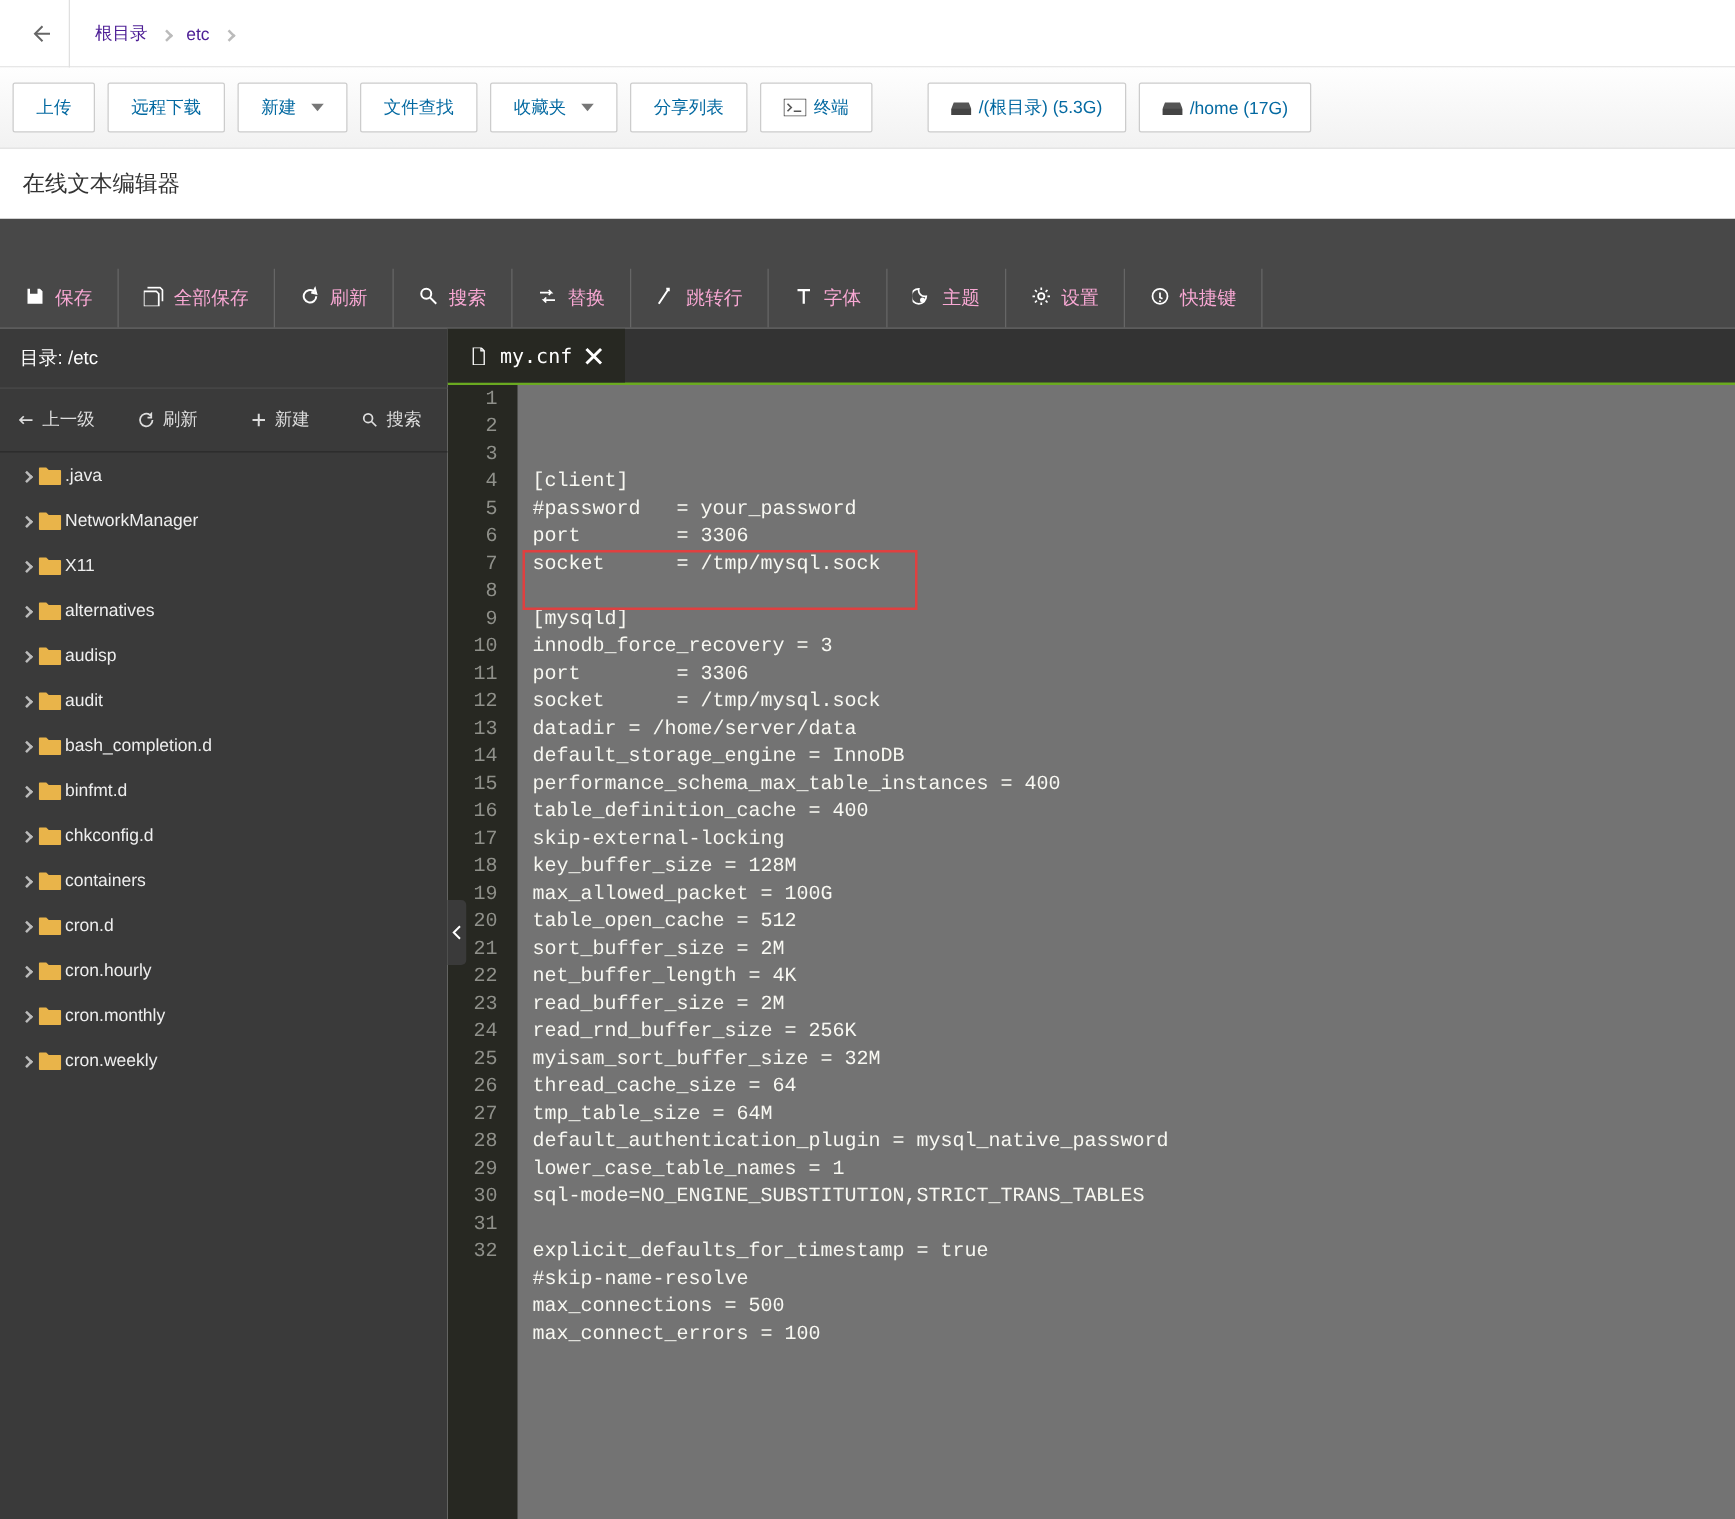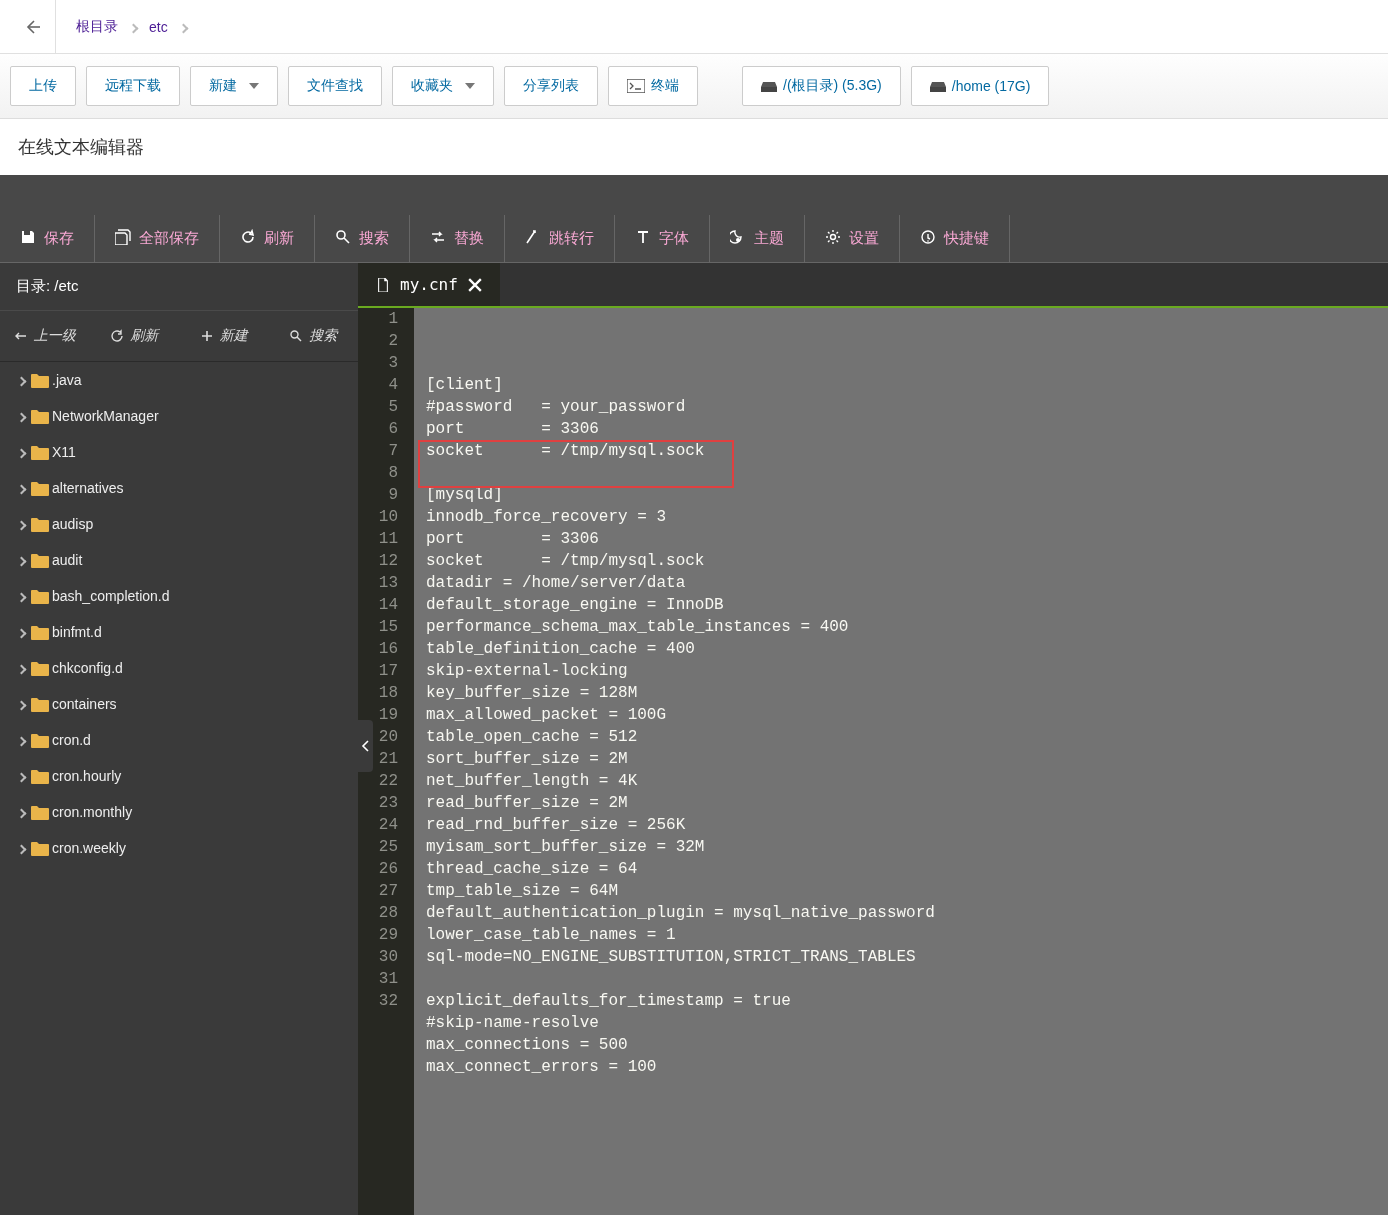--- a/index.html
+++ b/index.html
@@ -28,21 +28,21 @@
     
     
     .main { display: flex; height: calc(100vh - 250px); min-height: 700px; }
     
     
     .sidebar { width: 358px; background: #3a3a3a; color: #fff; display: flex; flex-direction: column; position: relative; }
     .sb-path { padding: 14px 16px; font-size: 15px; border-bottom: 1px solid #4a4a4a; }
     .sb-path-label { color: #fff; }
     .sb-path-val { color: #fff; }
     .sb-actions { display: flex; padding: 10px 0; border-bottom: 1px solid #2a2a2a; }
-    .sb-act { flex: 1; display: flex; align-items: center; justify-content: center; gap: 6px; cursor: pointer; color: #ddd; font-size: 14px; padding: 6px 0; font-style: italic; }
+    .sb-act { flex: 1; display: flex; align-items: center; justify-content: center; gap: 6px; cursor: pointer; color: #ddd; font-size: 14px; padding: 6px 0; }
     .sb-act svg { width: 14px; height: 14px; fill: #ddd; }
     .sb-tree { overflow-y: auto; flex: 1; }
     .tree-item { display: flex; align-items: center; padding: 10px 18px; cursor: pointer; gap: 3px; color: #eee; }
     .tree-chev { width: 10px; }
     .tree-folder { width: 18px; height: 15px; }
     .collapse-handle { position: absolute; right: -15px; top: 50%; transform: translateY(-50%); width: 15px; height: 52px; background: #3a3a3a; display: flex; align-items: center; justify-content: center; cursor: pointer; border-radius: 0 4px 4px 0; z-index: 5; }
     .collapse-handle svg { width: 10px; height: 14px; fill: #fff; }
     
     
     .editor { flex: 1; background: #737373; display: flex; flex-direction: column; }

